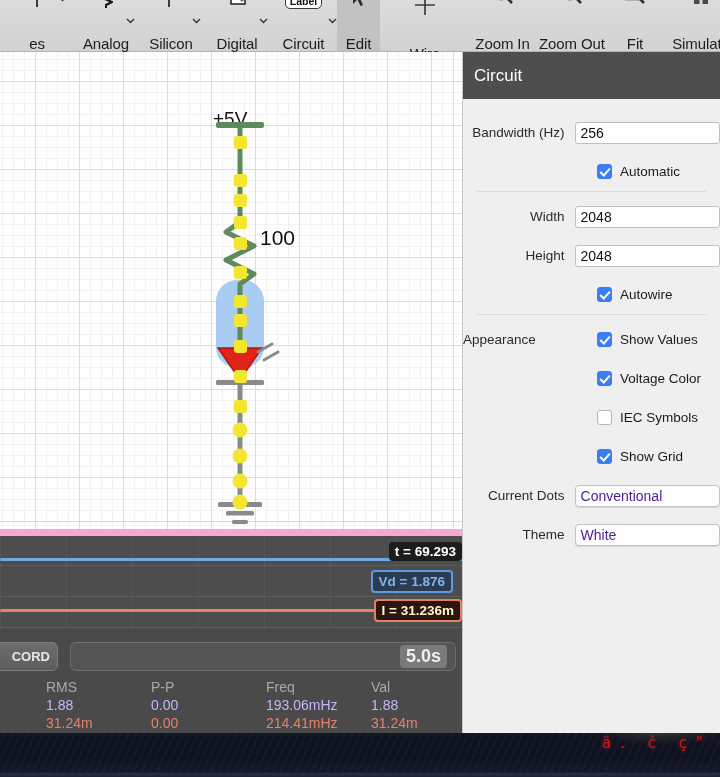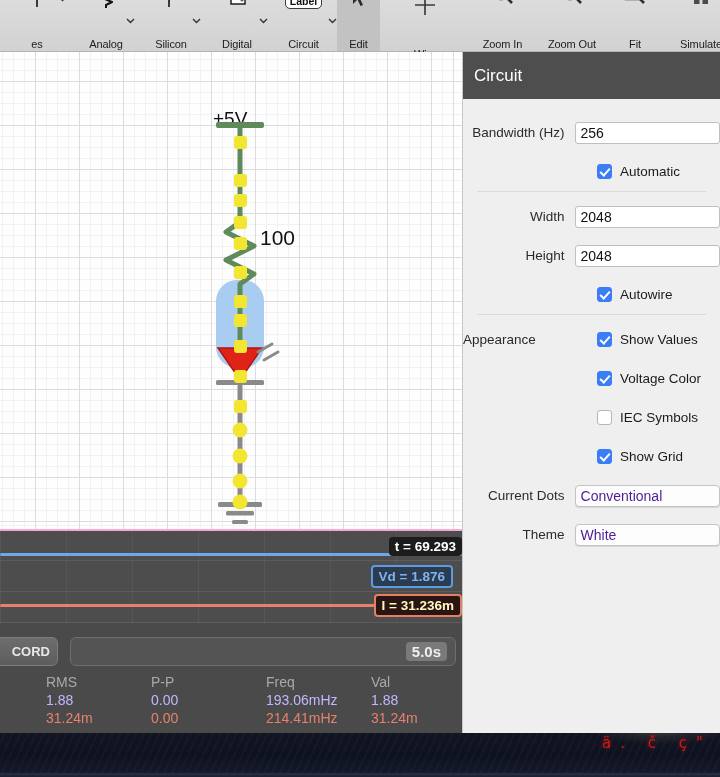--- a/index.html
+++ b/index.html
@@ -27,21 +27,21 @@
   
   #toolbar { position:absolute; left:0; top:0; width:720px; height:52px;
     background:linear-gradient(180deg,#dcdcdc 0%,#d2d2d2 100%);
     border-bottom:1px solid #b4b4b4; display:flex; align-items:stretch; }
   .tb-item { position:relative; display:flex; flex-direction:column;
     align-items:center; justify-content:flex-end; padding-top:3px;
     height:100%; flex:0 0 auto;gap:28px; }
   .tb-item.sel { background:#c2c2c2; }
   .tb-ico { height:31px; display:flex; align-items:center; justify-content:center;
     position:relative; }
-  .tb-lbl { font-size:11px; color:#1d1d1d; line-height:14px; white-space:nowrap;
+  .tb-lbl { font-size:15px; color:#1d1d1d; line-height:14px; white-space:nowrap;
     letter-spacing:-.1px; }
   .chev { position:absolute; right:-1px; top:9px; width:11px; height:11px; }
 
   .textlabel-box { border:1.4px solid #3a3a3a; border-radius:5px; background:#fff;
     font-size:10.5px; line-height:10.5px; padding:2px 4px; text-align:center;
     color:#111; font-weight:600; }
 
   
   #canvas { position:absolute; left:0; top:52px; width:462px; height:477px;
     background:
@@ -77,39 +77,39 @@
   .cbox.on { background:#3b7df6; border:1px solid #3b7df6; }
   .cbox.off { background:#fff; border:1px solid #b6b6b6; }
   .cbox.on:after { content:""; position:absolute; left:4px; top:1px;
     width:4px; height:8px; border:solid #fff; border-width:0 2px 2px 0;
     transform:rotate(42deg); }
   .cb-txt { font-size:13.5px; color:#1b1b1b; margin-left:8px; white-space:nowrap; }
   .divider { height:1px; background:#dadada; margin:0 14px; }
 
   
   #scope { position:absolute; left:0; top:529px; width:462px; height:204px;
-    background:#4a4a4a; border-top:2px solid #f9a8d4; overflow:hidden; }
+    background:#4a4a4a; border-top:7px solid #f9a8d4; overflow:hidden; }
   #scope-plot { position:absolute; left:0; top:0; width:462px; height:92px;
     background:
       repeating-linear-gradient(0deg, rgba(255,255,255,.085) 0 1px, rgba(0,0,0,0) 1px 31px),
       repeating-linear-gradient(90deg, rgba(255,255,255,.05) 0 1px, rgba(0,0,0,0) 1px 66px),
       #4d4d4d; }
   .trace { position:absolute; left:0; height:3px; width:462px; border-radius:2px; }
   .badge { position:absolute; font-size:13.5px; font-weight:bold;
     padding:2px 6px; border-radius:4px; white-space:nowrap; }
 
   #scope-ctrl { position:absolute; left:0; top:96px; width:462px; height:44px; }
   #rec-btn { position:absolute; left:-22px; top:10px; width:80px; height:29px;
     background:linear-gradient(180deg,#6d6d6d,#5d5d5d); border:1px solid #7d7d7d;
     border-radius:6px; display:flex; align-items:center; justify-content:flex-end;
     padding-right:7px; font-size:13px; font-weight:bold; color:#e8e8e8; }
   #timeline { position:absolute; left:70px; top:10px; width:386px; height:29px;
     background:#545454; border:1px solid #6e6e6e; border-radius:6px;
     display:flex; align-items:center; justify-content:flex-end; padding-right:8px; }
-  #timeline .tscale { background:#7a7a7a; color:#efefef; font-size:15px;
+  #timeline .tscale { background:#7a7a7a; color:#efefef; font-size:18px;
     font-weight:bold; padding:1px 6px; border-radius:4px; }
 
   #meas { position:absolute; left:0; top:142px; width:462px; height:62px;
     background:#4a4a4a; }
   #meas table { border-collapse:collapse; margin-left:46px; }
   #meas td { font-size:14px; padding:1px 0; text-align:left; }
   .c1{ width:105px; } .c2{ width:115px; } .c3{ width:105px; } .c4{ width:90px; }
   .hdr { color:#a9a9a9; }
   .v-blue { color:#c4b5fd; }
   .v-red  { color:#e8816b; }

